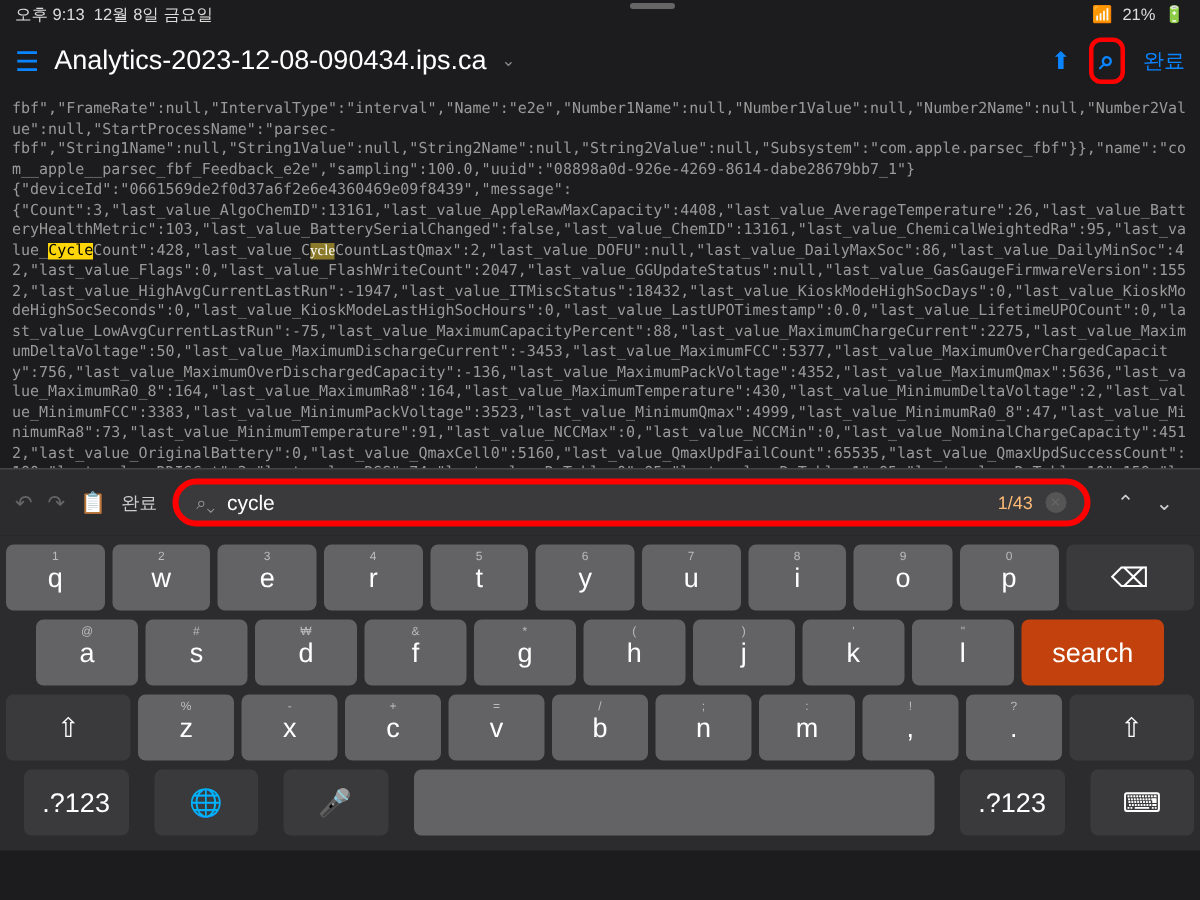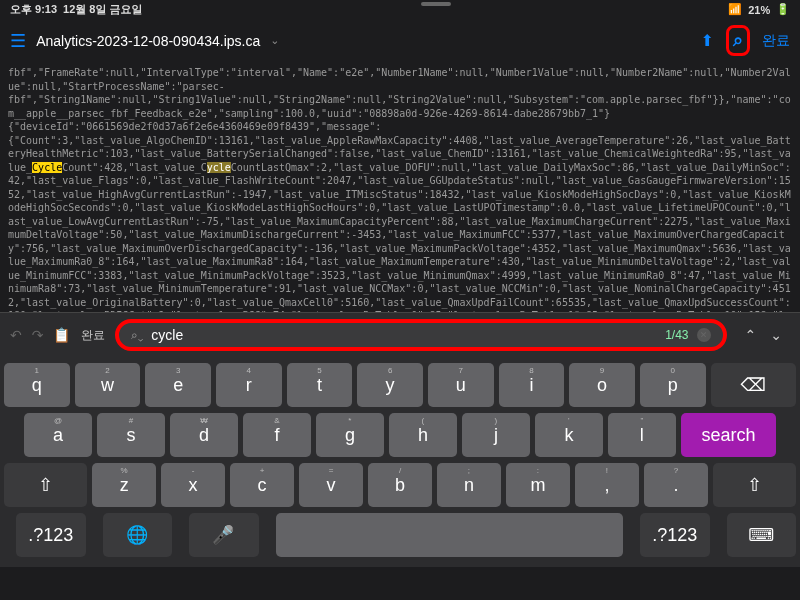--- a/index.html
+++ b/index.html
@@ -1,50 +1,50 @@
 <!DOCTYPE html>
 <html><head>
 <meta charset="utf-8">
 <style>
 * { margin: 0; padding: 0; box-sizing: border-box; }
 body { font-family: -apple-system, sans-serif; background: #1c1c1e; color: #fff; width: 800px; height: 600px; overflow: hidden; position: relative; }
-.status-bar { display: flex; justify-content: space-between; padding: 2px 10px; font-size: 11px; color: #ddd; font-weight: bold; }
+.status-bar { display: flex; justify-content: space-between; padding: 2px 10px; font-size: 11px; color: #ddd; }
 .status-left, .status-right { display: flex; gap: 6px; align-items: center; }
 .battery { color: #34c759; }
 .pill { width: 30px; height: 4px; background: #666; border-radius: 2px; margin: 0 auto; }
 .header { display: flex; align-items: center; padding: 6px 10px; gap: 10px; }
 .menu-icon { color: #0a84ff; font-size: 18px; }
-.filename { color: #fff; font-size: 14px; font-weight: 500; }
+.filename { color: #fff; font-size: 18px; font-weight: 500; }
 .chev { color: #888; font-size: 11px; }
 .header-right { margin-left: auto; display: flex; gap: 12px; align-items: center; }
 .share-icon { color: #0a84ff; font-size: 16px; }
 .search-box-red { border: 3px solid #ff0000; border-radius: 8px; padding: 2px 4px; }
 .mag-icon { color: #0a84ff; font-size: 18px; font-weight: bold; }
 .done-btn { color: #0a84ff; font-size: 14px; }
 .content { padding: 4px 8px; font-size: 10px; line-height: 1.35; color: #999; word-break: break-all; font-family: monospace; height: 250px; overflow: hidden; }
 .highlight { background: #ffd60a; color: #000; }
-.highlight-dim { background: #8a7a2a; color: #fff; }
+.highlight-dim { background: #8a7a2a; color: #fff; font-family: Liberation Serif, serif; }
 .search-bar-row { display: flex; align-items: center; padding: 6px 10px; gap: 10px; background: #2c2c2e; border-top: 1px solid #444; }
 .undo-redo { color: #666; font-size: 14px; }
 .clipboard { color: #ccc; font-size: 14px; }
 .done2 { color: #ccc; font-size: 12px; }
 .search-field-wrap { flex: 1; display: flex; align-items: center; }
 .search-field-red { border: 4px solid #ff0000; border-radius: 20px; flex: 1; display: flex; align-items: center; background: #3a3a3c; padding: 4px 12px; gap: 8px; }
 .search-icon { color: #999; font-size: 12px; }
 .search-input { background: none; border: none; color: #fff; font-size: 14px; flex: 1; outline: none; }
-.match-count { color: #86efac; font-size: 12px; }
+.match-count { color: #fdba74; font-size: 12px; }
 .clear-x { color: #666; background: #555; border-radius: 50%; width: 14px; height: 14px; display: inline-flex; align-items: center; justify-content: center; font-size: 9px; }
 .nav-arrows { display: flex; gap: 14px; color: #ccc; font-size: 14px; padding: 0 8px; }
 .keyboard { background: #2c2c2e; padding: 6px 4px 4px; }
 .kb-row { display: flex; gap: 5px; margin-bottom: 6px; }
 .key { background: #636366; color: #fff; border-radius: 5px; height: 44px; display: flex; flex-direction: column; align-items: center; justify-content: center; flex: 1; position: relative; font-size: 18px; }
 .key-dark { background: #3a3a3c; }
 .key-num { font-size: 8px; color: #bbb; position: absolute; top: 3px; }
 .key-main { font-size: 18px; line-height: 1; }
-.search-key { background: #a21caf; flex: 1.4; font-size: 14px; }
+.search-key { background: #c2410c; flex: 1.4; font-size: 14px; }
 .space-key { flex: 5; }
 .shift-key, .del-key { flex: 1.3; }
 .bottom-row .key { height: 44px; margin-left: 12px; }
 .globe, .mic, .kbhide { font-size: 16px; }
 .row2 { padding: 0 20px; }
 </style>
 </head>
 <body>
 
 <div class="status-bar">

